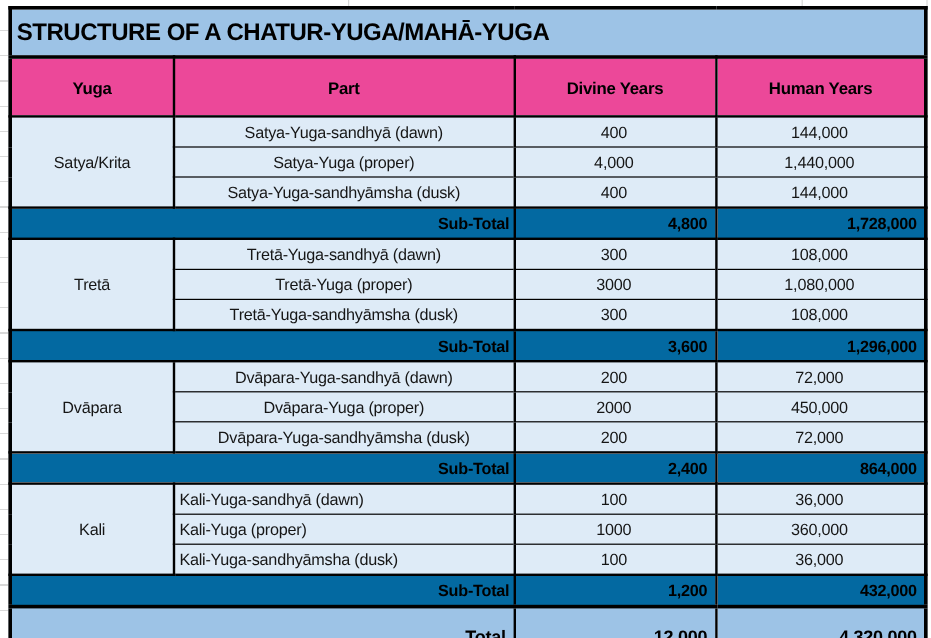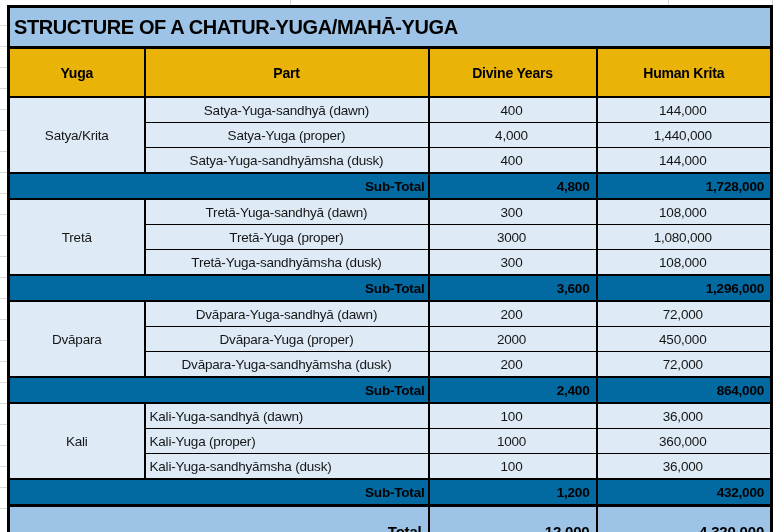--- a/index.html
+++ b/index.html
@@ -22,21 +22,21 @@
     border:2px solid #000;
     font-size:13.5px;letter-spacing:-0.2px;color:#161616;
     padding:0 4px;white-space:nowrap;overflow:hidden;vertical-align:middle;
   }
   tr.title-row td{
     background:#9DC3E6;height:38px;
     font-weight:bold;font-size:20px;letter-spacing:-0.4px;color:#000;
     border-bottom:3px solid #000;
   }
   tr.header-row td{
-    background:#eab308;height:47px;text-align:center;
+    background:#ec4899;height:47px;text-align:center;
     font-weight:bold;font-size:14px;color:#000;
   }
   tr.data-row td{background:#DEEBF7;height:24px;text-align:center;}
   td.yuga-cell{text-align:center;}
   td.part-cell{text-align:center;}
   td.part-cell.left{text-align:left;padding-left:4px;margin-left:42px;}
   td.num{text-align:right;padding-right:6px;}
   td.tb{border-bottom-width:1px;}
   td.tt{border-top-width:1px;}
   tr.subtotal-row td{
@@ -69,21 +69,21 @@
 
   <tbody>
       <tr class="title-row">
     <td colspan="4">STRUCTURE OF A CHATUR-YUGA/MAHĀ-YUGA</td>
   </tr>
 
   <tr class="header-row">
     <td>Yuga</td>
     <td>Part</td>
     <td>Divine Years</td>
-    <td>Human Krita</td>
+    <td>Human Years</td>
   </tr>
 
   <tr class="data-row">
     <td class="yuga-cell" rowspan="3">Satya/Krita</td>
     <td class="part-cell tb">Satya-Yuga-sandhyā (dawn)</td>
     <td class="num tb">400</td>
     <td class="num tb">144,000</td>
   </tr>
   <tr class="data-row">
     <td class="part-cell tt tb">Satya-Yuga (proper)</td>

